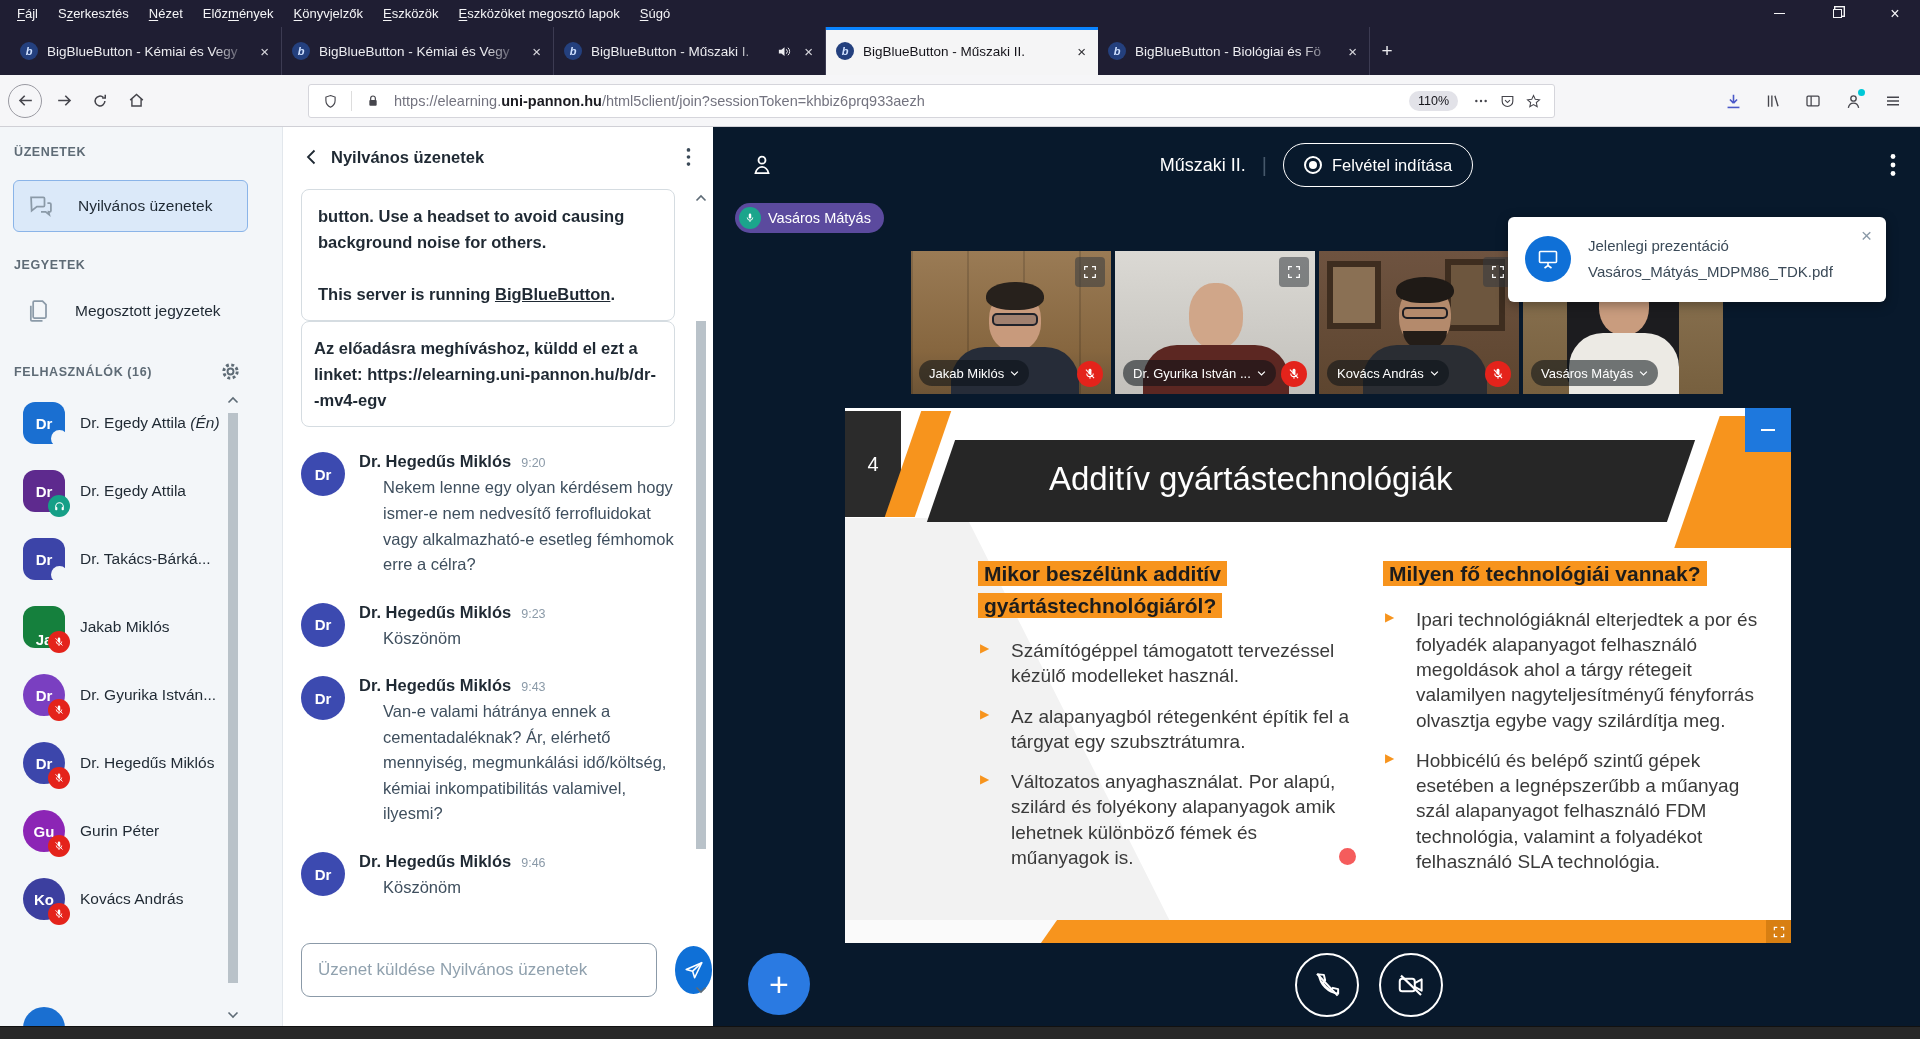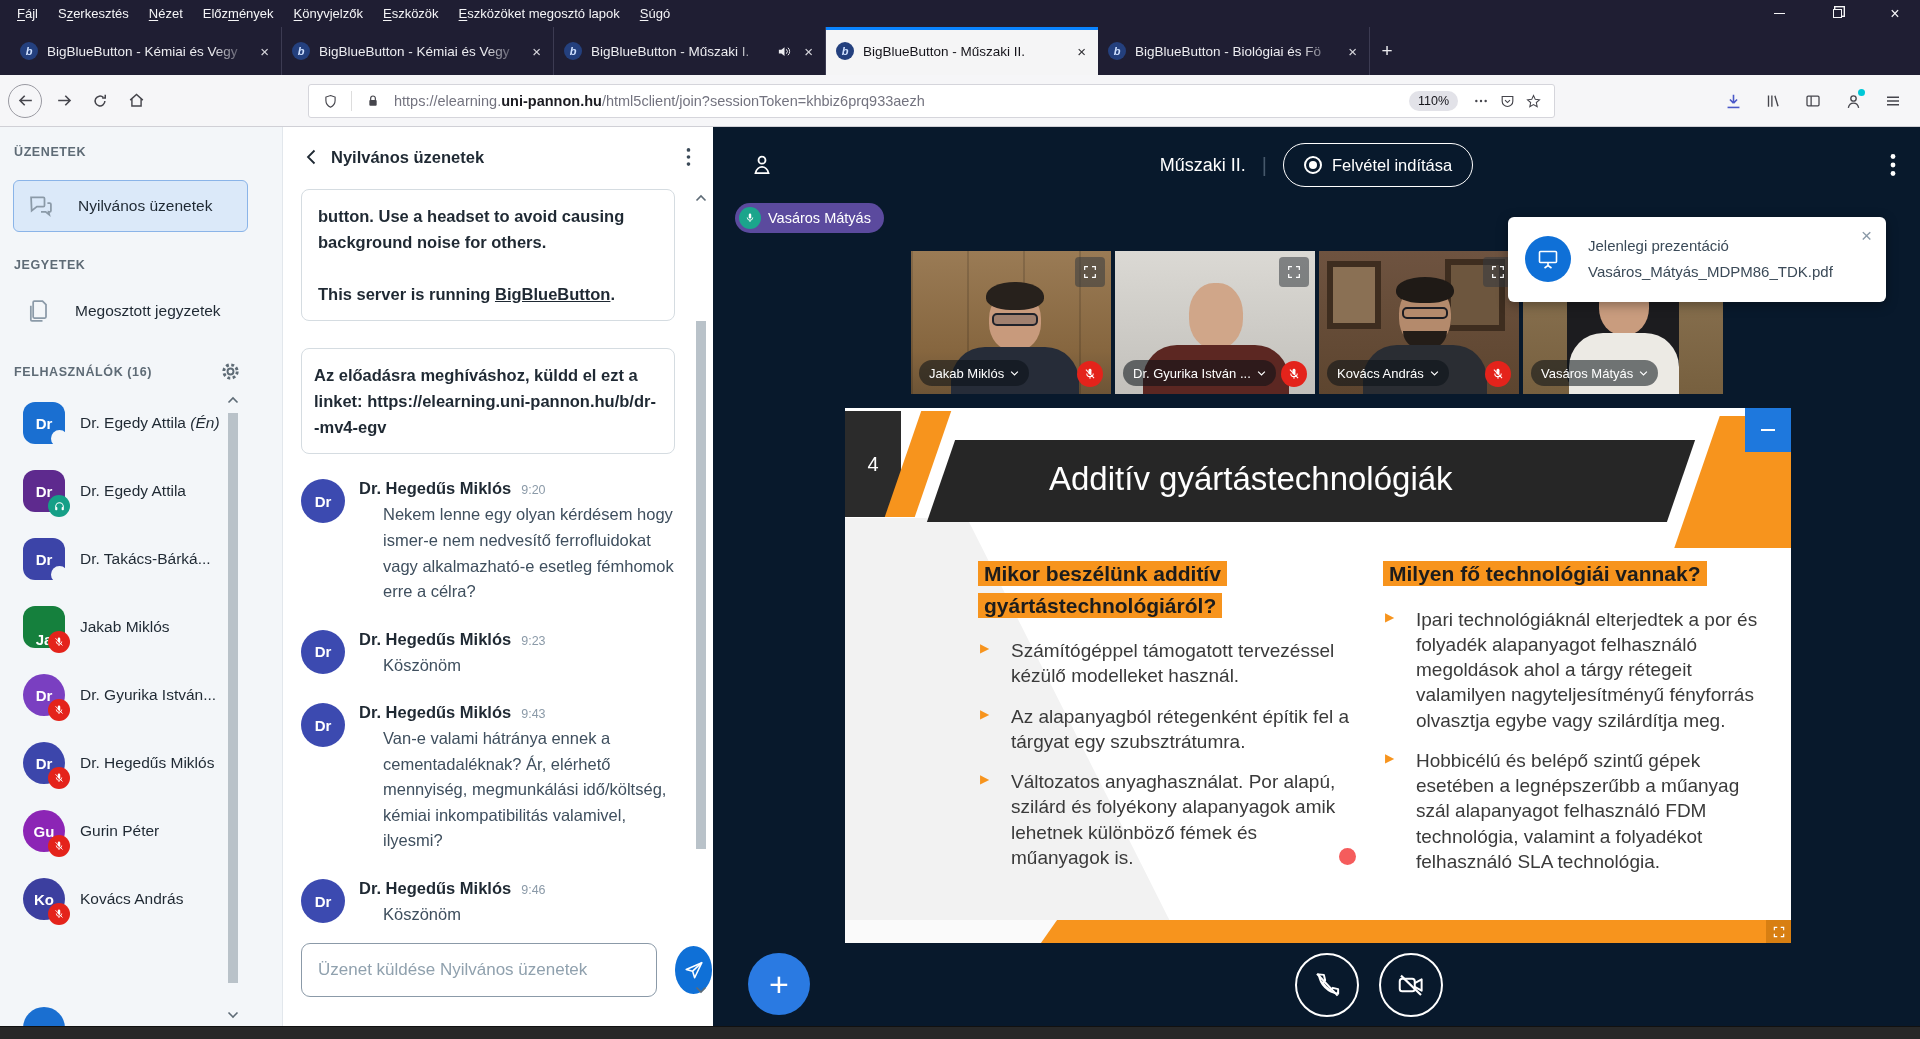--- a/index.html
+++ b/index.html
@@ -67,21 +67,21 @@
   .sb-chev{position:absolute;left:0;color:#5e6b76;}
   .user-partial{position:absolute;left:23px;top:880px;width:42px;height:42px;border-radius:50%;background:#1a6fd1;}
 
   
   .chat{position:absolute;left:283px;top:0;width:430px;height:899px;background:#fff;}
   .chat-header{height:60px;display:flex;align-items:center;padding:0 22px;gap:14px;}
   .chat-title{font-size:16.5px;font-weight:bold;color:#1f2933;}
   .kebab{margin-left:auto;}
   .chat-body{position:absolute;left:18px;top:62px;width:374px;}
   .card{border:1px solid #d5dce1;border-radius:8px;padding:13px 16px;font-size:16.5px;font-weight:600;color:#1f2933;line-height:1.58;}
-  .card + .card{margin-top:27px;padding-left:12px;}
+  .card + .card{padding-left:12px;}
   .card a{color:#1f2933;text-decoration:underline;}
   .msg{display:flex;gap:14px;margin-top:25px;}
   .msg-avatar{width:44px;height:44px;flex:0 0 44px;border-radius:50%;color:#fff;font-size:15px;font-weight:bold;display:flex;align-items:center;justify-content:center;}
   .msg-head{font-size:16.5px;font-weight:bold;color:#1f2933;}
   .msg-time{font-size:12.5px;font-weight:normal;color:#8b9aa8;margin-left:10px;}
   .msg-text{font-size:16.5px;color:#3f4f5e;line-height:1.55;margin-top:4px;margin-left:24px;}
   .chat-input-row{position:absolute;left:1px;top:816px;width:428px;display:flex;align-items:center;gap:18px;padding-left:17px;}
   .chat-input{flex:0 0 356px;height:54px;border:1px solid #8b9aa8;border-radius:9px;padding:0 16px;font-size:17px;color:#b91c1c;outline:none;background:#fff;}
   .chat-input::placeholder{color:#90a1ae;}
   .send-btn{width:48px;height:48px;border-radius:50%;background:#0f70d7;display:flex;align-items:center;justify-content:center;border:none;}

